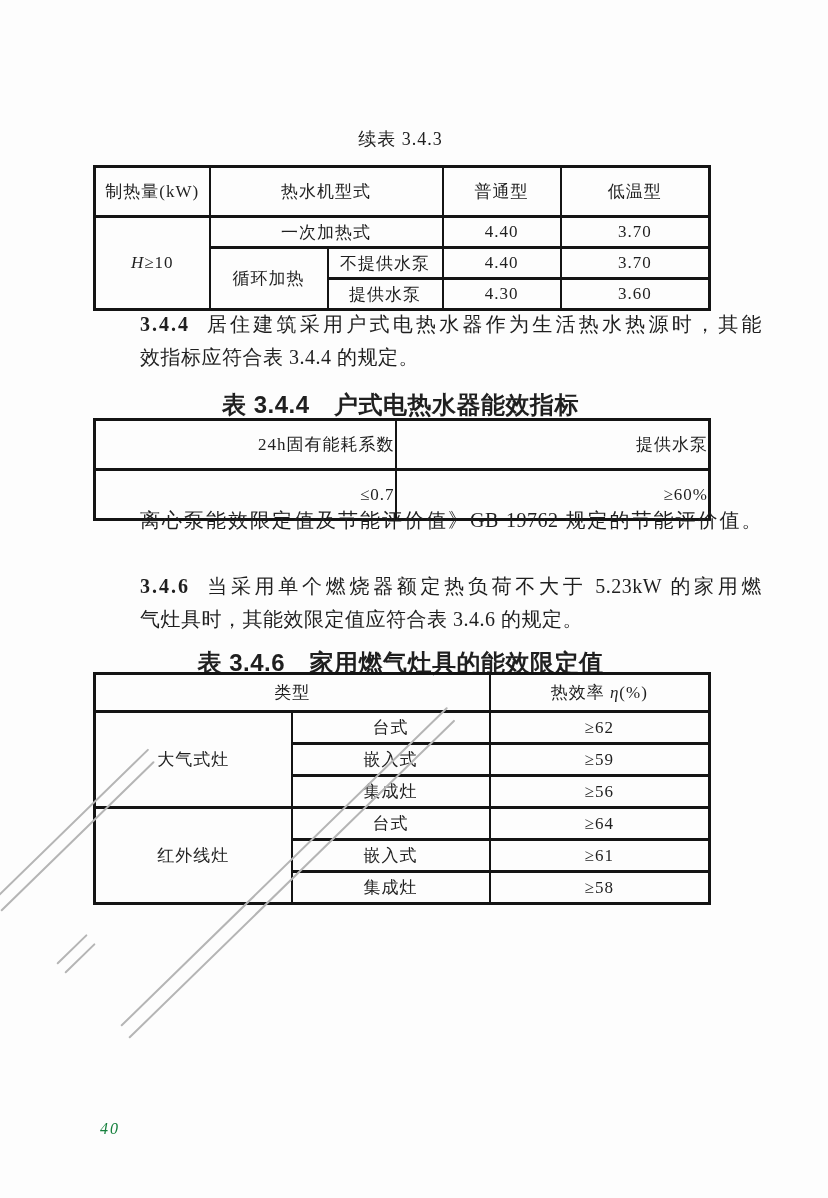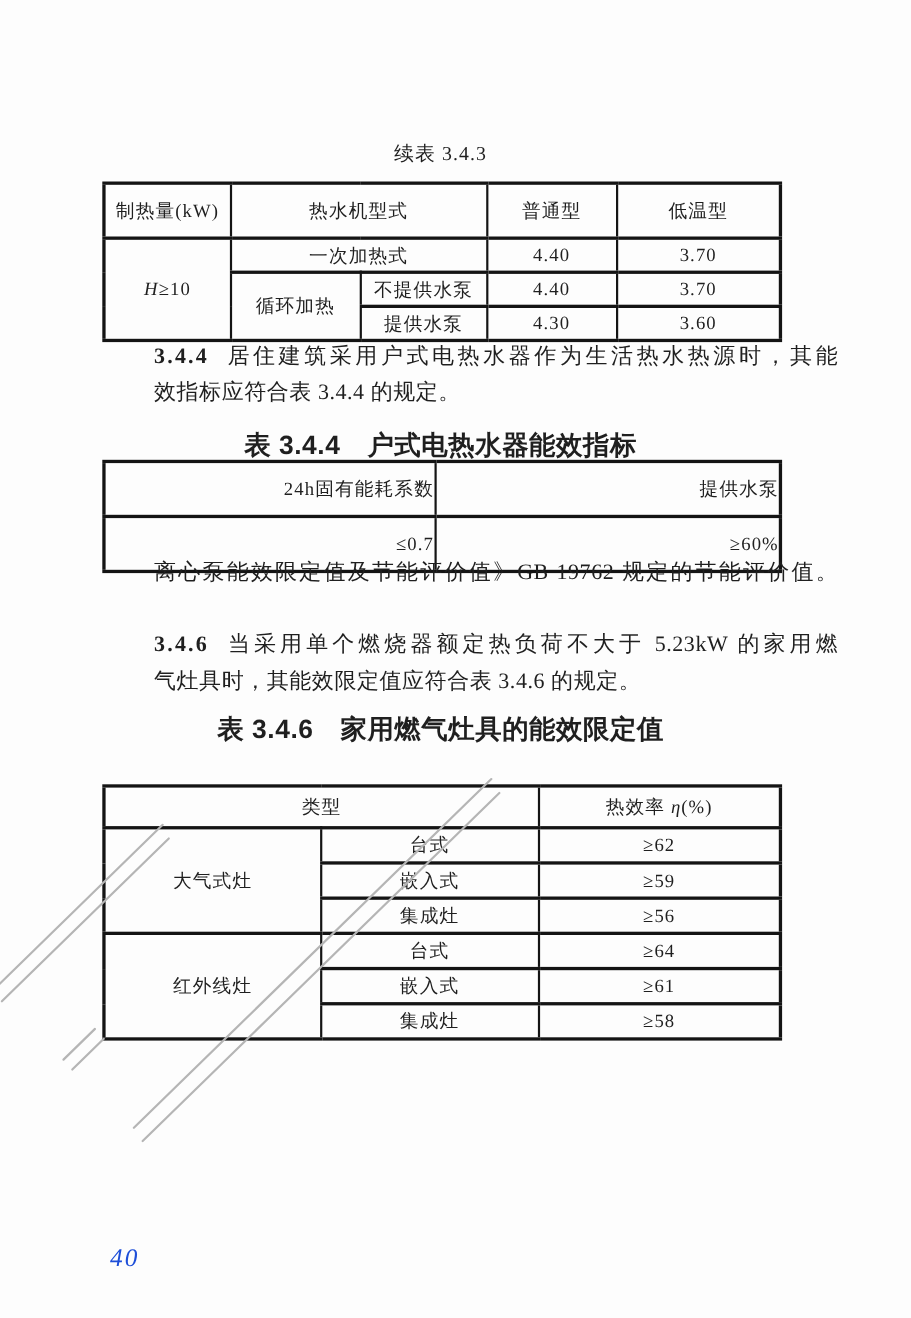--- a/index.html
+++ b/index.html
@@ -42,21 +42,21 @@
   .para {
     position:absolute; left:92px; width:622px;
     font-size:20px; line-height:33px; letter-spacing:0.5px;margin-left:48px;
   }
   .pline { text-align:justify; }
   .pline.jfull { text-align-last:justify; }
   .secnum { font-weight:700; margin-right:14px; letter-spacing:2px; }
   
   .pagenum {
     position:absolute; left:100px; top:1120px;
-    font-style:italic; font-size:23px; color:#1d4ed8; letter-spacing:2px;margin-top:11px;
+    font-style:italic; font-size:16px; color:#15803d; letter-spacing:2px;
   }
   
   .artifact {
     position:absolute; height:2px; background:#b5b5b5;
     transform-origin:0 50%; transform:rotate(-44.3deg); border-radius:1px;
   }
   .a1 { left:-6px;  top:899px;  width:216px; }
   .a2 { left:1px;   top:910px;  width:214px; }
   .b1 { left:121px; top:1025px; width:456px; }
   .b2 { left:129px; top:1037px; width:455px; }
@@ -133,21 +133,21 @@
     <div class="pline jfull">离心泵能效限定值及节能评价值》GB 19762 规定的节能评价值。</div>
   </div>
 
   <div class="para" style="top:570px;">
     <div class="pline jfull"><b class="secnum">3.4.6</b><span>当采用单个燃烧器额定热负荷不大于 5.23kW 的家用燃</span></div>
     <div class="pline">气灶具时，其能效限定值应符合表 3.4.6 的规定。</div>
   </div>
 
   <div class="caption bold" style="top:647px;">表 3.4.6　家用燃气灶具的能效限定值</div>
 
-  <table class="doc" style="top:672px; height:230px;margin-top:41px;">
+  <table class="doc" style="top:672px; height:230px;">
     <colgroup>
         <col style="width:197px">
         <col style="width:198px">
         <col style="width:220px">
       </colgroup>
     <tbody>
       <tr class="h38">
         <th colspan="2">类型</th>
         <th><span>热效率 </span><span class="ital">η</span><span>(%)</span></th>
       </tr>

